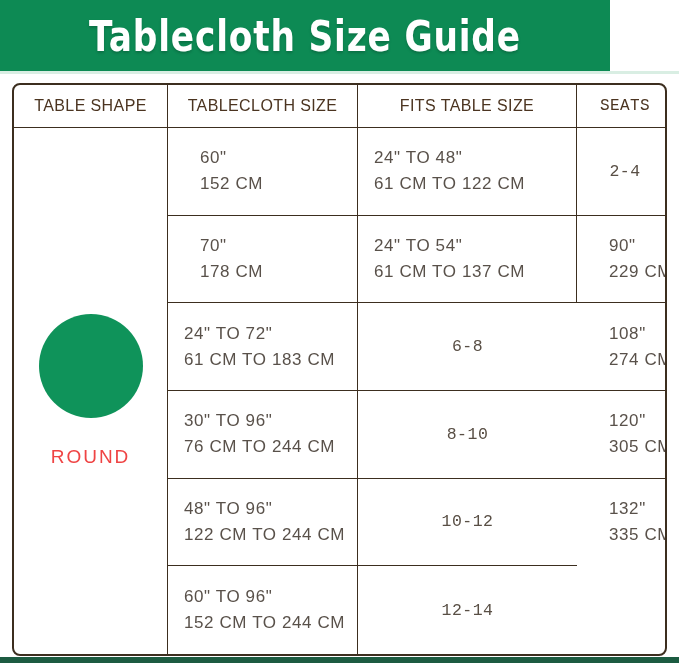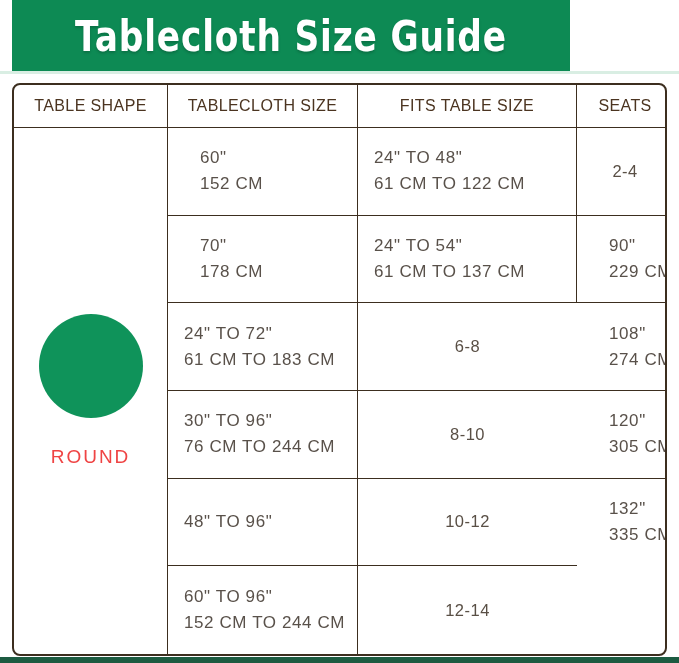--- a/index.html
+++ b/index.html
@@ -1,21 +1,21 @@
 <!DOCTYPE html>
 <html><head>
 <meta charset="utf-8">
 <style>
   html,body{margin:0;padding:0;background:#fff;}
   .page{
     position:relative;width:679px;height:663px;background:#ffffff;overflow:hidden;
     font-family:"Liberation Sans",sans-serif;
   }
   .banner{
-    position:absolute;top:0;left:12px;width:558px;height:71px;background:#0d8a54;
+    position:absolute;top:0;left:0;width:610px;height:71px;background:#0d8a54;
     display:flex;align-items:center;justify-content:center;
   }
   .banner-edge{
     position:absolute;top:71px;left:0;width:679px;height:3px;background:#d9eee3;
   }
   .title{
     color:#ffffff;font-size:43px;font-weight:800;letter-spacing:1px;white-space:nowrap;
     transform:scaleX(0.8);transform-origin:center;
     text-shadow:0 2px 3px rgba(0,0,0,0.18);
     font-family:"DejaVu Sans","Liberation Sans",sans-serif;
@@ -26,21 +26,21 @@
   }
   .grid{
     display:grid;width:100%;height:100%;
     grid-template-columns:154px 190px 219px 1fr;
     grid-template-rows:43px repeat(6,1fr);
   }
   .cell{
     border-right:1.5px solid #3c2e1f;border-bottom:1.5px solid #3c2e1f;
     box-sizing:border-box;display:flex;
   }
-  .cell.no-r{border-right:none;}
+  .cell.no-r{border-right:none;font-family:Liberation Mono, monospace;}
   .cell.no-b{border-bottom:none;}
   .hcell{
     align-items:center;justify-content:center;
     font-size:16px;font-weight:500;letter-spacing:0.4px;color:#4b3420;white-space:nowrap;
   }
   .shape-cell{
     grid-column:1;grid-row:2 / span 6;
     flex-direction:column;align-items:center;justify-content:center;gap:28px;
     border-bottom:none;
   }
@@ -135,20 +135,21 @@
   <div class="cell seats-cell no-r">
     <span>8-10</span>
   </div>
 
   <div class="cell size-cell">
     <span class="l1">120"</span>
     <span class="l2">305 CM</span>
   </div>
   <div class="cell fits-cell">
     <span class="l1">48" TO 96"</span>
+    <span class="l2">122 CM TO 244 CM</span>
   </div>
   <div class="cell seats-cell no-r">
     <span>10-12</span>
   </div>
 
   <div class="cell size-cell no-b">
     <span class="l1">132"</span>
     <span class="l2">335 CM</span>
   </div>
   <div class="cell fits-cell no-b">

